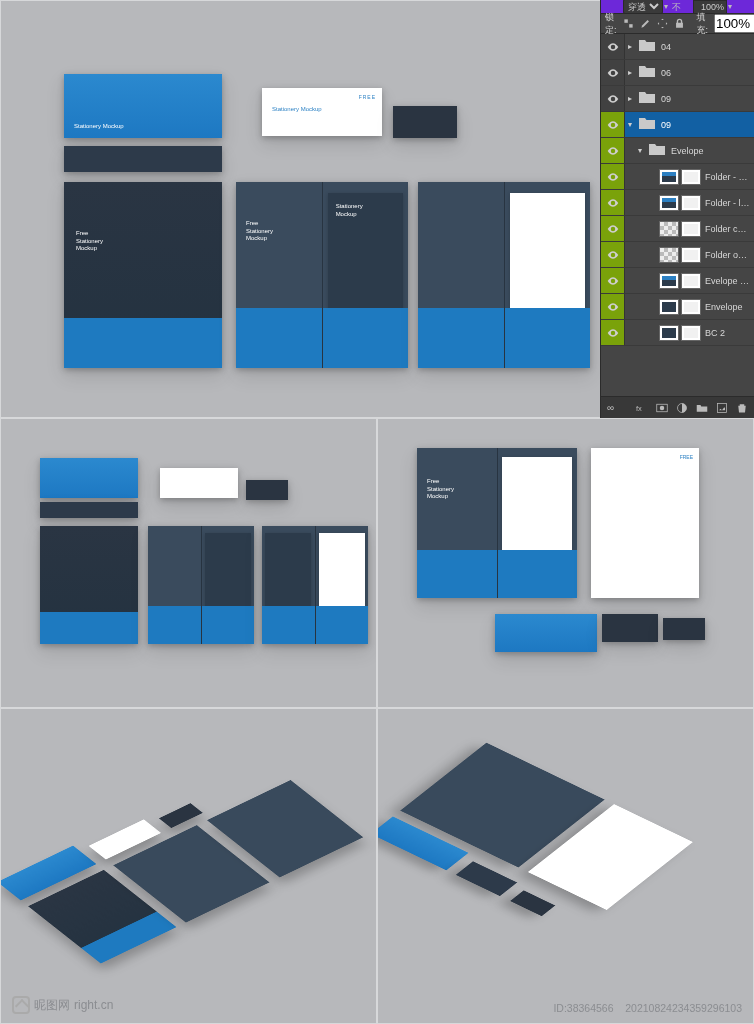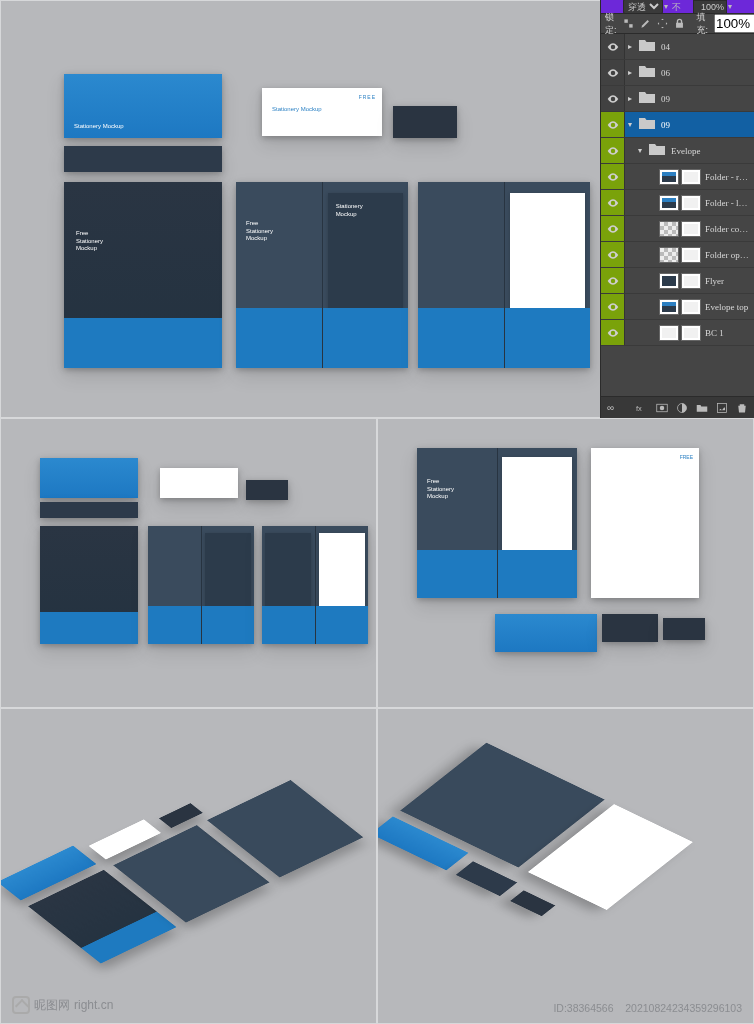--- a/index.html
+++ b/index.html
@@ -152,21 +152,21 @@
     background-size:8px 8px;
     background-position:0 0,4px 4px;
   }
   .thumb.bluecard::after{content:"";position:absolute;inset:2px;background:linear-gradient(#2c80c3,#2c80c3 40%,#2c3b4b 40%);}
   .thumb.darkcard::after{content:"";position:absolute;inset:2px;background:#2c3b4b;}
   .thumb.whitecard::after{content:"";position:absolute;inset:2px;background:#f1f1f1;}
   .layer-row .dbl-thumb { display:flex; gap:2px; margin:0 4px; }
   .layer-row .dbl-thumb .thumb { margin:0; width:20px; height:16px; }
   .layer-name {
     flex:1; white-space:nowrap; overflow:hidden; text-overflow:ellipsis;
-    font-size:9px; color:#d8d8d8; padding-right:4px;font-family:Liberation Serif, serif;
+    font-size:9px; color:#d8d8d8; padding-right:4px;
   }
   .layer-row.selected .layer-name { color:#fff; }
   .panel-bottom {
     height:22px; background:#383838; border-top:1px solid #2b2b2b;
     display:flex; align-items:center; justify-content:flex-end; gap:8px; padding:0 6px;
   }
   .panel-bottom .pico { width:12px; height:12px; fill:#bbb; }
   .panel-bottom .sep { flex:1; }
   .panel-bottom .link-ico { font-size:10px; color:#bbb; font-style:italic;}
 
@@ -493,52 +493,52 @@
       </div>
       <div class="layer-row">
         <div class="eye-col green">
           <svg viewBox="0 0 16 16">
             <path d="M8 3C4 3 1 8 1 8s3 5 7 5 7-5 7-5-3-5-7-5zm0 8a3 3 0 110-6 3 3 0 010 6z"></path>
           </svg>
         </div>
         <span class="indent" style="width: 20px;"></span>
         <span class="disclosure"></span>
         <span class="dbl-thumb">
+          <span class="thumb bluecard"></span>
+          <span class="thumb whitecard"></span>
+        </span>
+        <span class="layer-name">Evelope top</span>
+      </div>
+      <div class="layer-row">
+        <div class="eye-col green">
+          <svg viewBox="0 0 16 16">
+            <path d="M8 3C4 3 1 8 1 8s3 5 7 5 7-5 7-5-3-5-7-5zm0 8a3 3 0 110-6 3 3 0 010 6z"></path>
+          </svg>
+        </div>
+        <span class="indent" style="width: 20px;"></span>
+        <span class="disclosure"></span>
+        <span class="dbl-thumb">
           <span class="thumb darkcard"></span>
           <span class="thumb whitecard"></span>
         </span>
-        <span class="layer-name">Flyer</span>
-      </div>
-      <div class="layer-row">
-        <div class="eye-col green">
-          <svg viewBox="0 0 16 16">
-            <path d="M8 3C4 3 1 8 1 8s3 5 7 5 7-5 7-5-3-5-7-5zm0 8a3 3 0 110-6 3 3 0 010 6z"></path>
-          </svg>
-        </div>
-        <span class="indent" style="width: 20px;"></span>
-        <span class="disclosure"></span>
-        <span class="dbl-thumb">
-          <span class="thumb bluecard"></span>
-          <span class="thumb whitecard"></span>
-        </span>
-        <span class="layer-name">Evelope top</span>
-      </div>
-      <div class="layer-row">
-        <div class="eye-col green">
-          <svg viewBox="0 0 16 16">
-            <path d="M8 3C4 3 1 8 1 8s3 5 7 5 7-5 7-5-3-5-7-5zm0 8a3 3 0 110-6 3 3 0 010 6z"></path>
-          </svg>
-        </div>
-        <span class="indent" style="width: 20px;"></span>
-        <span class="disclosure"></span>
-        <span class="dbl-thumb">
-          <span class="thumb whitecard"></span>
-          <span class="thumb whitecard"></span>
-        </span>
-        <span class="layer-name">BC 1</span>
+        <span class="layer-name">Envelope</span>
+      </div>
+      <div class="layer-row">
+        <div class="eye-col green">
+          <svg viewBox="0 0 16 16">
+            <path d="M8 3C4 3 1 8 1 8s3 5 7 5 7-5 7-5-3-5-7-5zm0 8a3 3 0 110-6 3 3 0 010 6z"></path>
+          </svg>
+        </div>
+        <span class="indent" style="width: 20px;"></span>
+        <span class="disclosure"></span>
+        <span class="dbl-thumb">
+          <span class="thumb darkcard"></span>
+          <span class="thumb whitecard"></span>
+        </span>
+        <span class="layer-name">BC 2</span>
       </div>
     </div>
 
   <div class="panel-bottom">
     <span class="link-ico">∞</span>
     <span class="sep"></span>
     <svg class="pico" viewBox="0 0 16 16">
         <text x="0" y="12" font-size="10" fill="#bbb">fx</text>
       </svg>
     <svg class="pico" viewBox="0 0 16 16">

